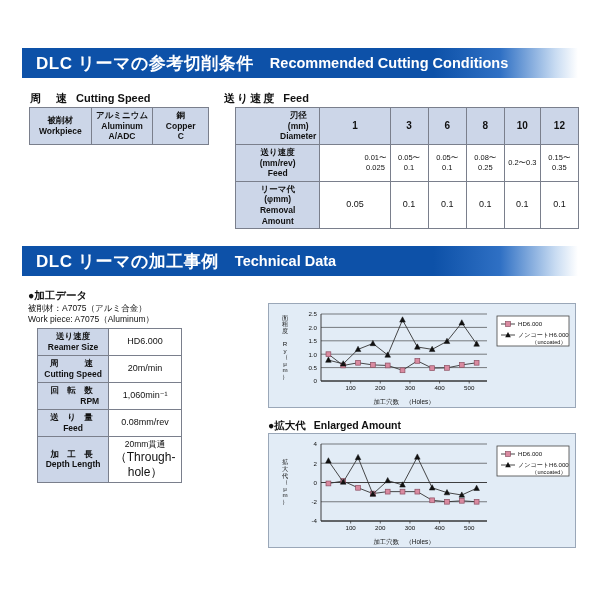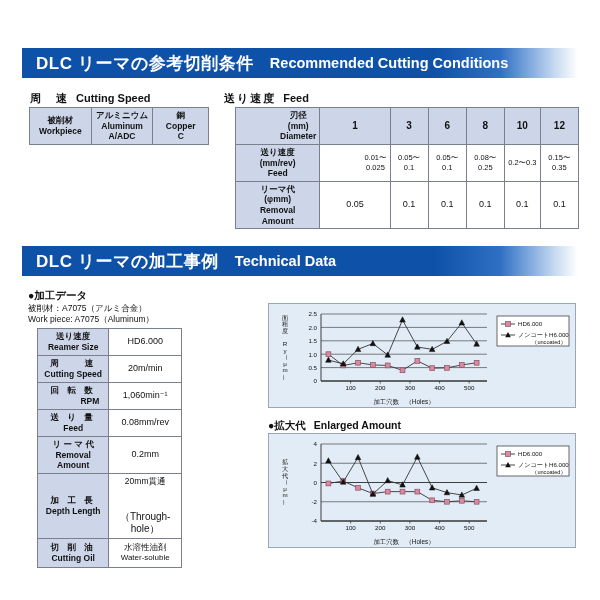--- a/index.html
+++ b/index.html
@@ -226,44 +226,27 @@
       <td style="font-size:9px;">1,060min⁻¹</td>
     </tr>
     <tr>
       <td class="hdr" style="height:27px;">
         <span class="jpline spaced">送 り 量</span>
         <span class="enline">Feed</span>
       </td>
       <td style="font-size:9px;">0.08mm/rev</td>
     </tr>
     <tr>
-      <td class="hdr" style="height:27px;">
-        <span class="jpline">リ ー マ 代</span>
-        <span class="enline">Removal Amount</span>
-      </td>
-      <td style="font-size:9px;">0.2mm</td>
-    </tr>
-    <tr>
       <td class="hdr" style="height:29px;">
         <span class="jpline spaced">加 工 長</span>
         <span class="enline">Depth Length</span>
       </td>
       <td>
         <span class="jpline" style="font-size:8.5px;">20mm貫通</span>
-        <span class="enline" style="font-size:10px;margin-top:24px;">（Through-hole）</span>
-      </td>
-    </tr>
-    <tr>
-      <td class="hdr" style="height:29px;">
-        <span class="jpline spaced">切 削 油</span>
-        <span class="enline">Cutting Oil</span>
-      </td>
-      <td>
-        <span class="jpline" style="font-size:8.5px;">水溶性油剤</span>
-        <span class="enline" style="font-size:8px;">Water-soluble</span>
+        <span class="enline" style="font-size:12px;">（Through-hole）</span>
       </td>
     </tr>
   </tbody>
     </table>
 
   <div class="chart-box" style="left:268px; top:303px; width:308px; height:105px;">
     <svg class="chart-svg" id="svg-chart-0" width="306" height="103" viewBox="0 0 306 103">
         <line x1="52" y1="77" x2="218" y2="77" stroke="#2b2b2b" stroke-width="0.9"></line>
         <text x="48" y="79.4" text-anchor="end" font-size="6.2" fill="#111" font-family="&quot;Liberation Sans&quot;, sans-serif">0</text>
         <line x1="52" y1="63.6" x2="218" y2="63.6" stroke="#2b2b2b" stroke-width="0.6"></line>

